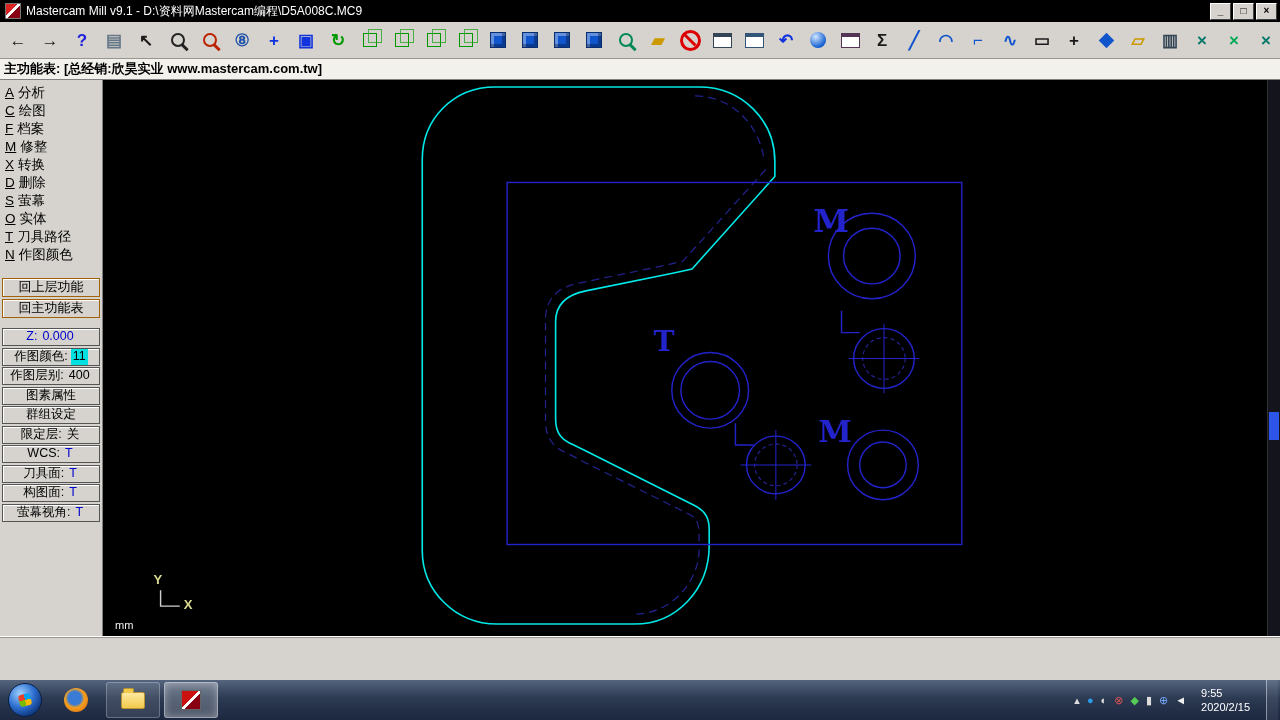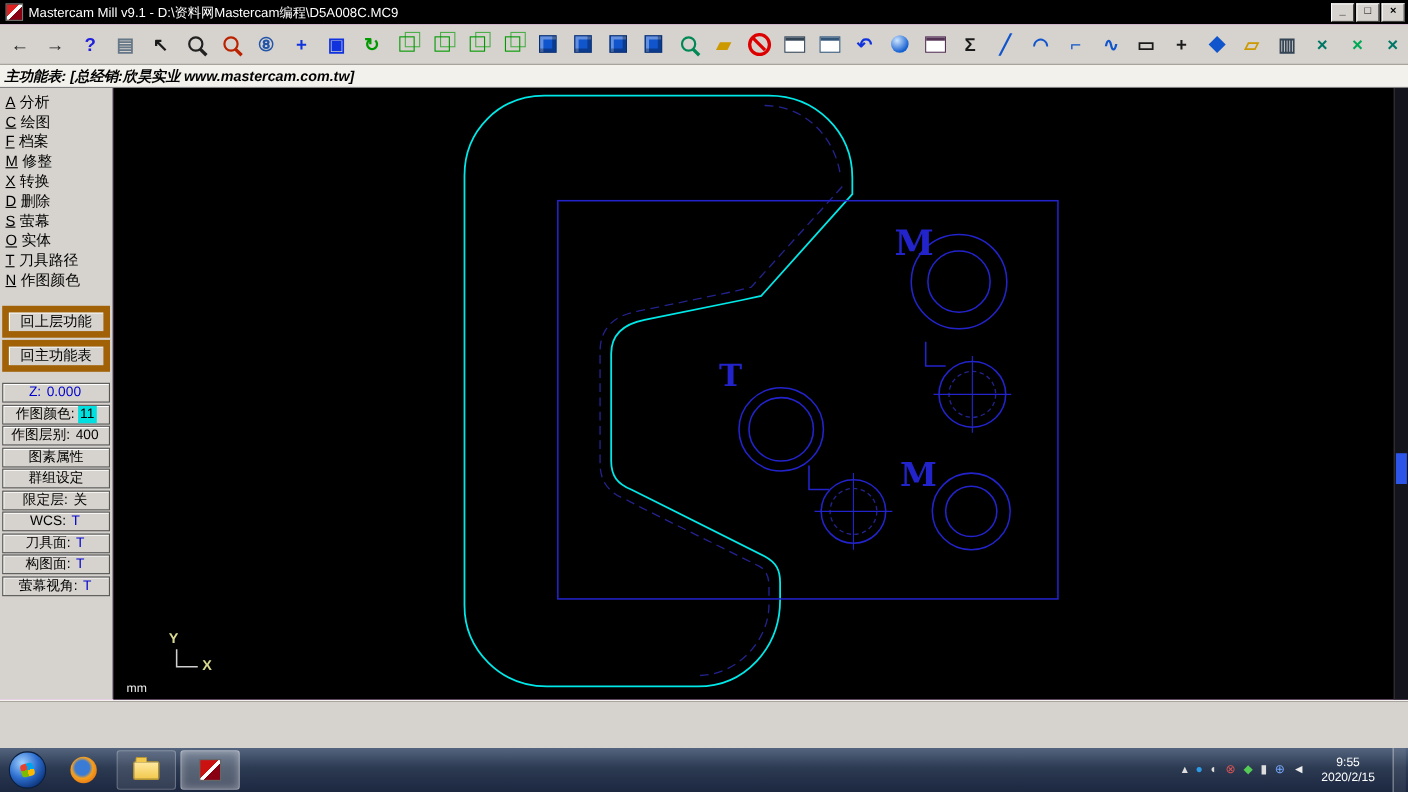--- a/index.html
+++ b/index.html
@@ -33,33 +33,33 @@
   .ban::after{content:"";position:absolute;left:-2px;top:5px;width:17px;height:3px;
     background:currentColor;transform:rotate(45deg);}
   .ball{width:16px;height:16px;border-radius:50%;
     background:radial-gradient(circle at 35% 30%,#cfe6ff,currentColor 70%);}
   .win{width:17px;height:13px;border:1.5px solid currentColor;position:relative;background:#fff;}
   .win::before{content:"";position:absolute;top:0;left:0;right:0;height:3px;background:currentColor;}
   .diamond{width:11px;height:11px;background:currentColor;transform:rotate(45deg);}
 
   
   .menubar{height:20px;background:#f2f1ec;border-bottom:1px solid #808080;display:flex;
-    align-items:flex-end;padding-left:4px;font-size:13px;font-weight:bold;color:#000;flex:none;font-style:italic;}
+    align-items:center;padding-left:4px;font-size:13px;font-weight:bold;color:#000;flex:none;}
 
   
   .main{flex:1;display:flex;min-height:0;}
   .sidebar{width:103px;flex:none;background:#d6d3ce;border-right:1px solid #808080;
     padding:4px 2px 2px 2px;display:flex;flex-direction:column;box-sizing:border-box;}
   .menu-item{height:18px;line-height:17px;font-size:13.5px;color:#000;padding-left:3px;
     white-space:nowrap;cursor:default;}
   .menu-item u{margin-right:4px;}
   .side-gap{height:14px;flex:none;}
   .side-gap2{height:8px;flex:none;}
   .nav-btn{height:17px;line-height:16px;margin:0 0 2px 0;font-size:13px;text-align:center;
-    border:6px solid #a16207;box-shadow:inset 1px 1px 0 #fff;background:#d6d3ce;cursor:default;
+    border:1px solid #a16207;box-shadow:inset 1px 1px 0 #fff;background:#d6d3ce;cursor:default;
     white-space:nowrap;}
   .status-btn{height:16px;line-height:15px;margin:0 0 1.5px 0;font-size:12.5px;text-align:center;
     border:1px solid #555;box-shadow:inset 1px 1px 0 #fff;background:#d6d3ce;cursor:default;
     display:flex;justify-content:center;gap:3px;white-space:nowrap;overflow:hidden;}
   .status-btn .val{padding:0 2px;}
   .logo-box{margin-top:auto;background:#fff;border:1px solid #888;text-align:center;
     padding:3px 0 2px 0;}
   .logo-title{font-size:17px;font-weight:bold;color:#14147e;letter-spacing:1px;line-height:1;}
   .logo-line1{font-size:9px;font-weight:bold;color:#1a1a1a;line-height:1.3;}
   .logo-line2{font-size:7px;color:#1a1a1a;line-height:1.2;}
@@ -95,21 +95,21 @@
   .ff-icon{width:24px;height:24px;border-radius:50%;
     background:radial-gradient(circle at 45% 42%,#3a7bd5 0 34%,#f4a020 50%,#e2670b 90%);}
   .folder-icon{width:22px;height:15px;background:linear-gradient(#ffe9a0,#f2c94c);
     border:1px solid #b8962f;border-radius:2px;position:relative;}
   .folder-icon::before{content:"";position:absolute;top:-5px;left:1px;width:9px;height:4px;
     background:#f2c94c;border:1px solid #b8962f;border-bottom:none;border-radius:2px 2px 0 0;}
   .mc-icon{width:18px;height:18px;border:1px solid #666;
     background:linear-gradient(135deg,#c11 0 45%,#fff 45% 58%,#801 58%);}
   .tray{margin-left:auto;display:flex;align-items:center;gap:7px;padding-right:2px;}
   .tray-ic{font-size:11px;line-height:1;cursor:pointer;}
-  .clock{color:#fff;font-size:11px;line-height:1.3;text-align:center;margin:0 9px 0 8px;cursor:pointer;}
+  .clock{color:#fff;font-size:11px;line-height:1.3;margin:0 9px 0 8px;cursor:pointer;}
   .show-desktop{width:11px;height:40px;border-left:1px solid rgba(255,255,255,.45);
     background:rgba(255,255,255,.07);cursor:pointer;}
 </style>
 </head>
 <body>
 
 <div class="window">
 
   <div class="titlebar">
     <span class="title-icon"></span>

